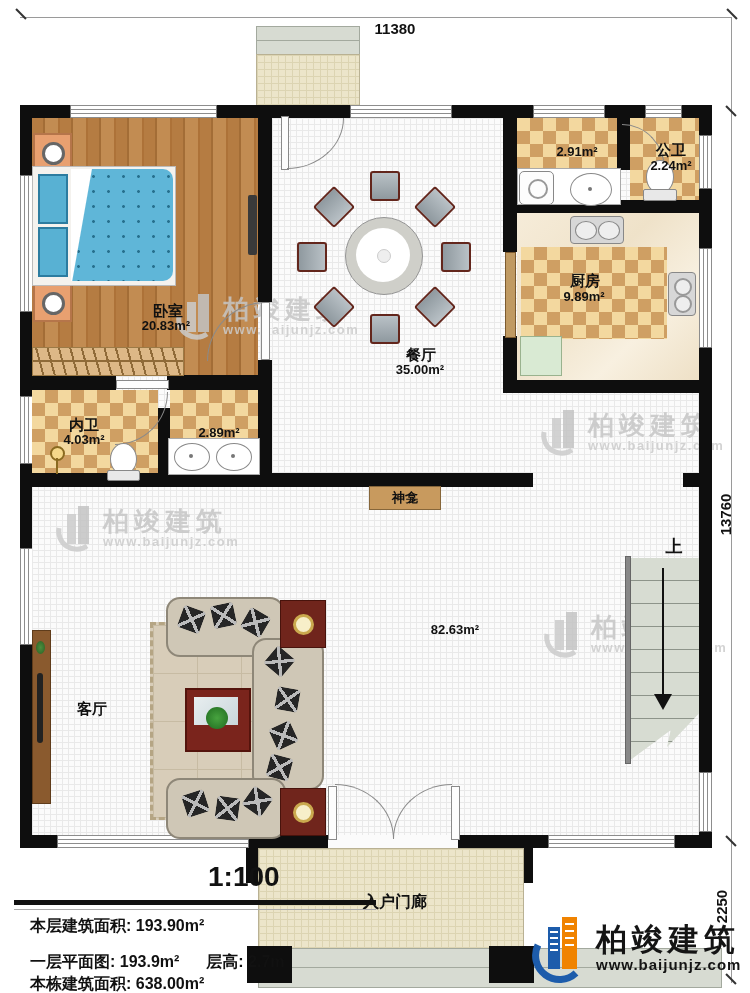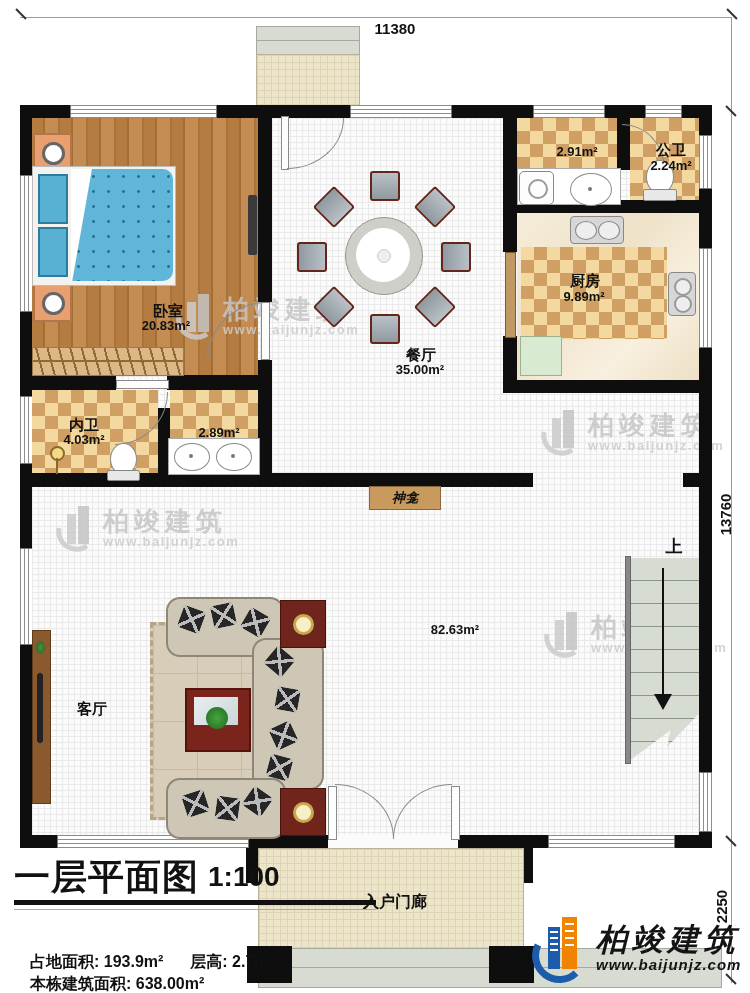--- a/index.html
+++ b/index.html
@@ -1,18 +1,18 @@
 <!DOCTYPE html>
 <html><head>
 <meta charset="utf-8">
 <style>
   html,body{margin:0;padding:0;background:#fff;}
   #stage{position:relative;width:750px;height:993px;background:#fff;overflow:hidden;
          font-family:"Liberation Sans","DejaVu Sans",sans-serif;color:#111;}
-  .abs{position:absolute;font-style:italic;}
+  .abs{position:absolute;}
   
   .wall{position:absolute;background:#0e0e0e;}
   .win-h{position:absolute;background:repeating-linear-gradient(180deg,#8d8d8d 0 1px,#ffffff 1px 4px);border-left:1px solid #777;border-right:1px solid #777;}
   .win-v{position:absolute;background:repeating-linear-gradient(90deg,#8d8d8d 0 1px,#ffffff 1px 4px);border-top:1px solid #777;border-bottom:1px solid #777;}
   .leaf{position:absolute;background:#fdfdfd;border:1px solid #8a8a8a;}
   .arc{position:absolute;border:0 solid #8a8a8a;}
   
   .grid-floor{position:absolute;background-color:#fbfbfb;
     background-image:linear-gradient(#e9e9e9 1px,transparent 1px),linear-gradient(90deg,#e9e9e9 1px,transparent 1px);
     background-size:6px 6px;}
@@ -294,30 +294,33 @@
   <div class="alabel" style="left:631px;top:159px;width:80px;">2.24m²</div>
   <div class="alabel" style="left:537px;top:145px;width:80px;">2.91m²</div>
   <div class="rlabel" style="left:545px;top:272px;width:80px;">厨房</div>
   <div class="alabel" style="left:544px;top:290px;width:80px;">9.89m²</div>
   <div class="rlabel" style="left:44px;top:416px;width:80px;">内卫</div>
   <div class="alabel" style="left:44px;top:433px;width:80px;">4.03m²</div>
   <div class="alabel" style="left:179px;top:426px;width:80px;">2.89m²</div>
   <div class="alabel" style="left:415px;top:623px;width:80px;">82.63m²</div>
   <div class="rlabel" style="left:52px;top:700px;width:80px;">客厅</div>
 
-  <div class="tb-title">一层平面图</div>
   <div class="tb-scale">1:100</div>
   <div class="abs" style="left:14px;top:900px;width:362px;height:5px;background:#111;"></div>
   <div class="abs" style="left:14px;top:909px;width:362px;height:1px;background:#aaa;"></div>
+  <div class="tb-row" style="top:916px;">
+    <span>本层建筑面积:</span>
+    <span>193.90m²</span>
+  </div>
   <div class="tb-row" style="top:968px;margin-top:6px;">
     <span>本栋建筑面积:</span>
     <span>638.00m²</span>
   </div>
   <div class="tb-row" style="top:952px;">
-    <span>占地面积:</span>
+    <span>一层平面图:</span>
     <span>193.9m²</span>
     <span style="display:inline-block;width:18px;"></span>
     <span>层高:</span>
     <span>2.7m</span>
   </div>
 
   <div class="abs" style="left:532px;top:913px;display:flex;align-items:center;gap:8px;">
     <svg width="56" height="70" viewBox="0 0 56 70">
       <path d="M6 32 A 24 24 0 0 0 44 60" stroke="#1d5cab" stroke-width="7" fill="none"></path>
       <rect x="16" y="14" width="12" height="42" fill="#1d5cab"></rect>

